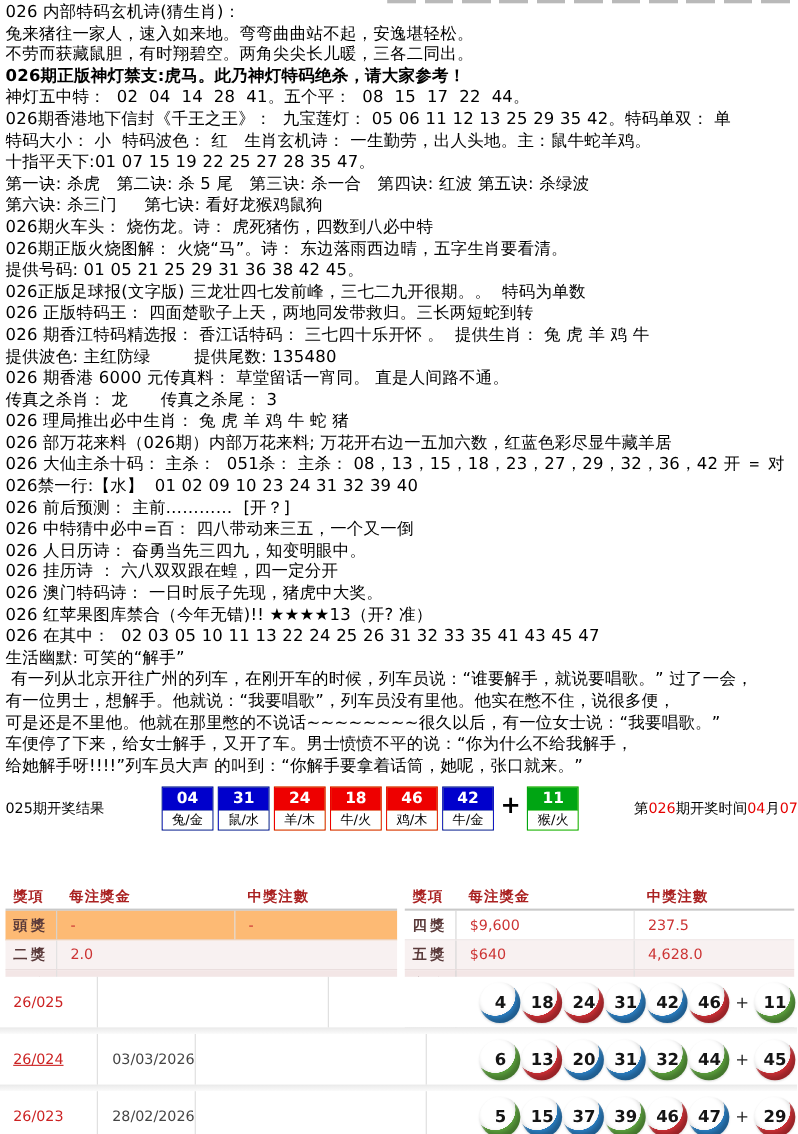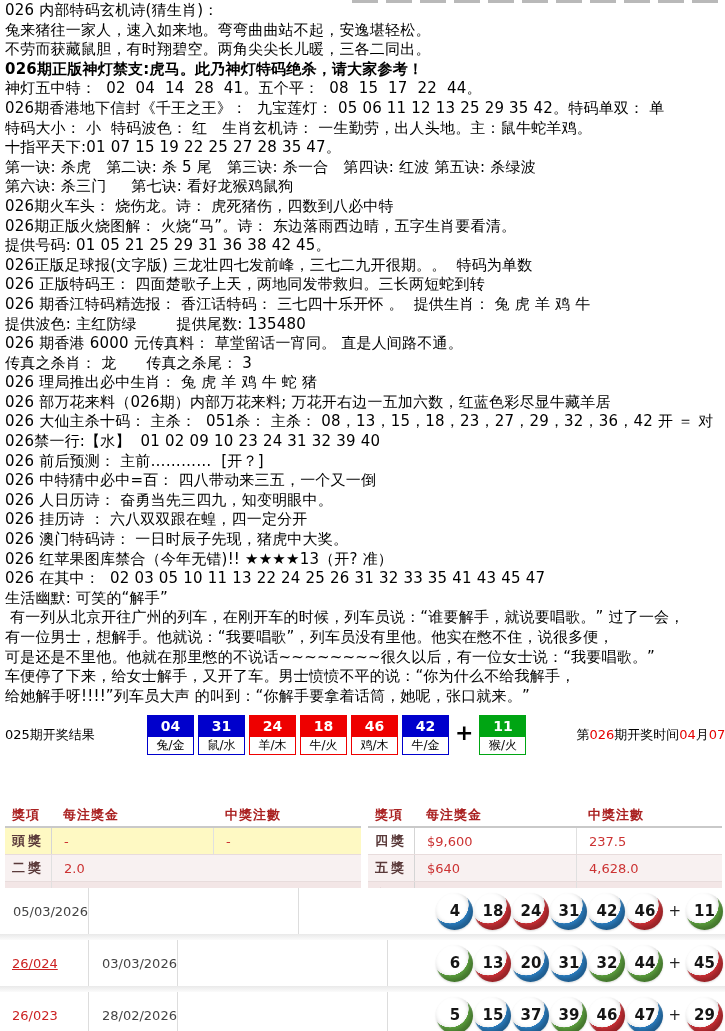--- a/index.html
+++ b/index.html
@@ -99,21 +99,21 @@
       </span>
     <span class="next-draw" id="next-draw"><span class="c-k">第</span><span class="c-r">026</span><span class="c-k">期开奖时间</span><span class="c-r">04</span><span class="c-k">月</span><span class="c-r">07</span><span class="c-k">日 星期</span><span class="c-r">六</span><span class="c-b">21:30</span></span>
   </div>
 
   <div class="ptable" id="table-left">
       <div class="prow head">
         <div class="pcell pc1">獎項</div>
         <div class="pcell pc2">每注獎金</div>
         <div class="pcell pc3">中獎注數</div>
       </div>
-      <div class="prow data" style="background: #fef9c3;">
+      <div class="prow data" style="background: #fdba74;">
         <div class="pcell pc1">頭獎</div>
         <div class="pcell pc2">-</div>
         <div class="pcell pc3">-</div>
       </div>
       <div class="prow data" style="background: rgb(248, 241, 241);">
         <div class="pcell pc1">二獎</div>
         <div class="pcell pc3">2.0</div>
       </div>
       <div class="prow data" style="background: rgb(243, 230, 230);">
         <div class="pcell pc1">三獎</div>
@@ -142,21 +142,21 @@
         <div class="pcell pc3">7,834.8</div>
       </div>
       <div class="prow data" style="background: #e5e5e5;">
         <div class="pcell pc1">七獎</div>
         <div class="pcell pc2">$40</div>
       </div>
     </div>
 
   <div class="history" id="history">
       <div class="hrow">
-        <div class="hcell hcell-date">05/03/2026</div>
+        <div class="hcell hcell-period">26/025</div>
         <div class="hcell hcell-spacer"></div>
         <div class="hballs">
           <div class="lball b-blue">4</div>
           <div class="lball b-red">18</div>
           <div class="lball b-red">24</div>
           <div class="lball b-blue">31</div>
           <div class="lball b-blue">42</div>
           <div class="lball b-red">46</div>
           <span class="hplus">+</span>
           <div class="lball b-green">11</div>

